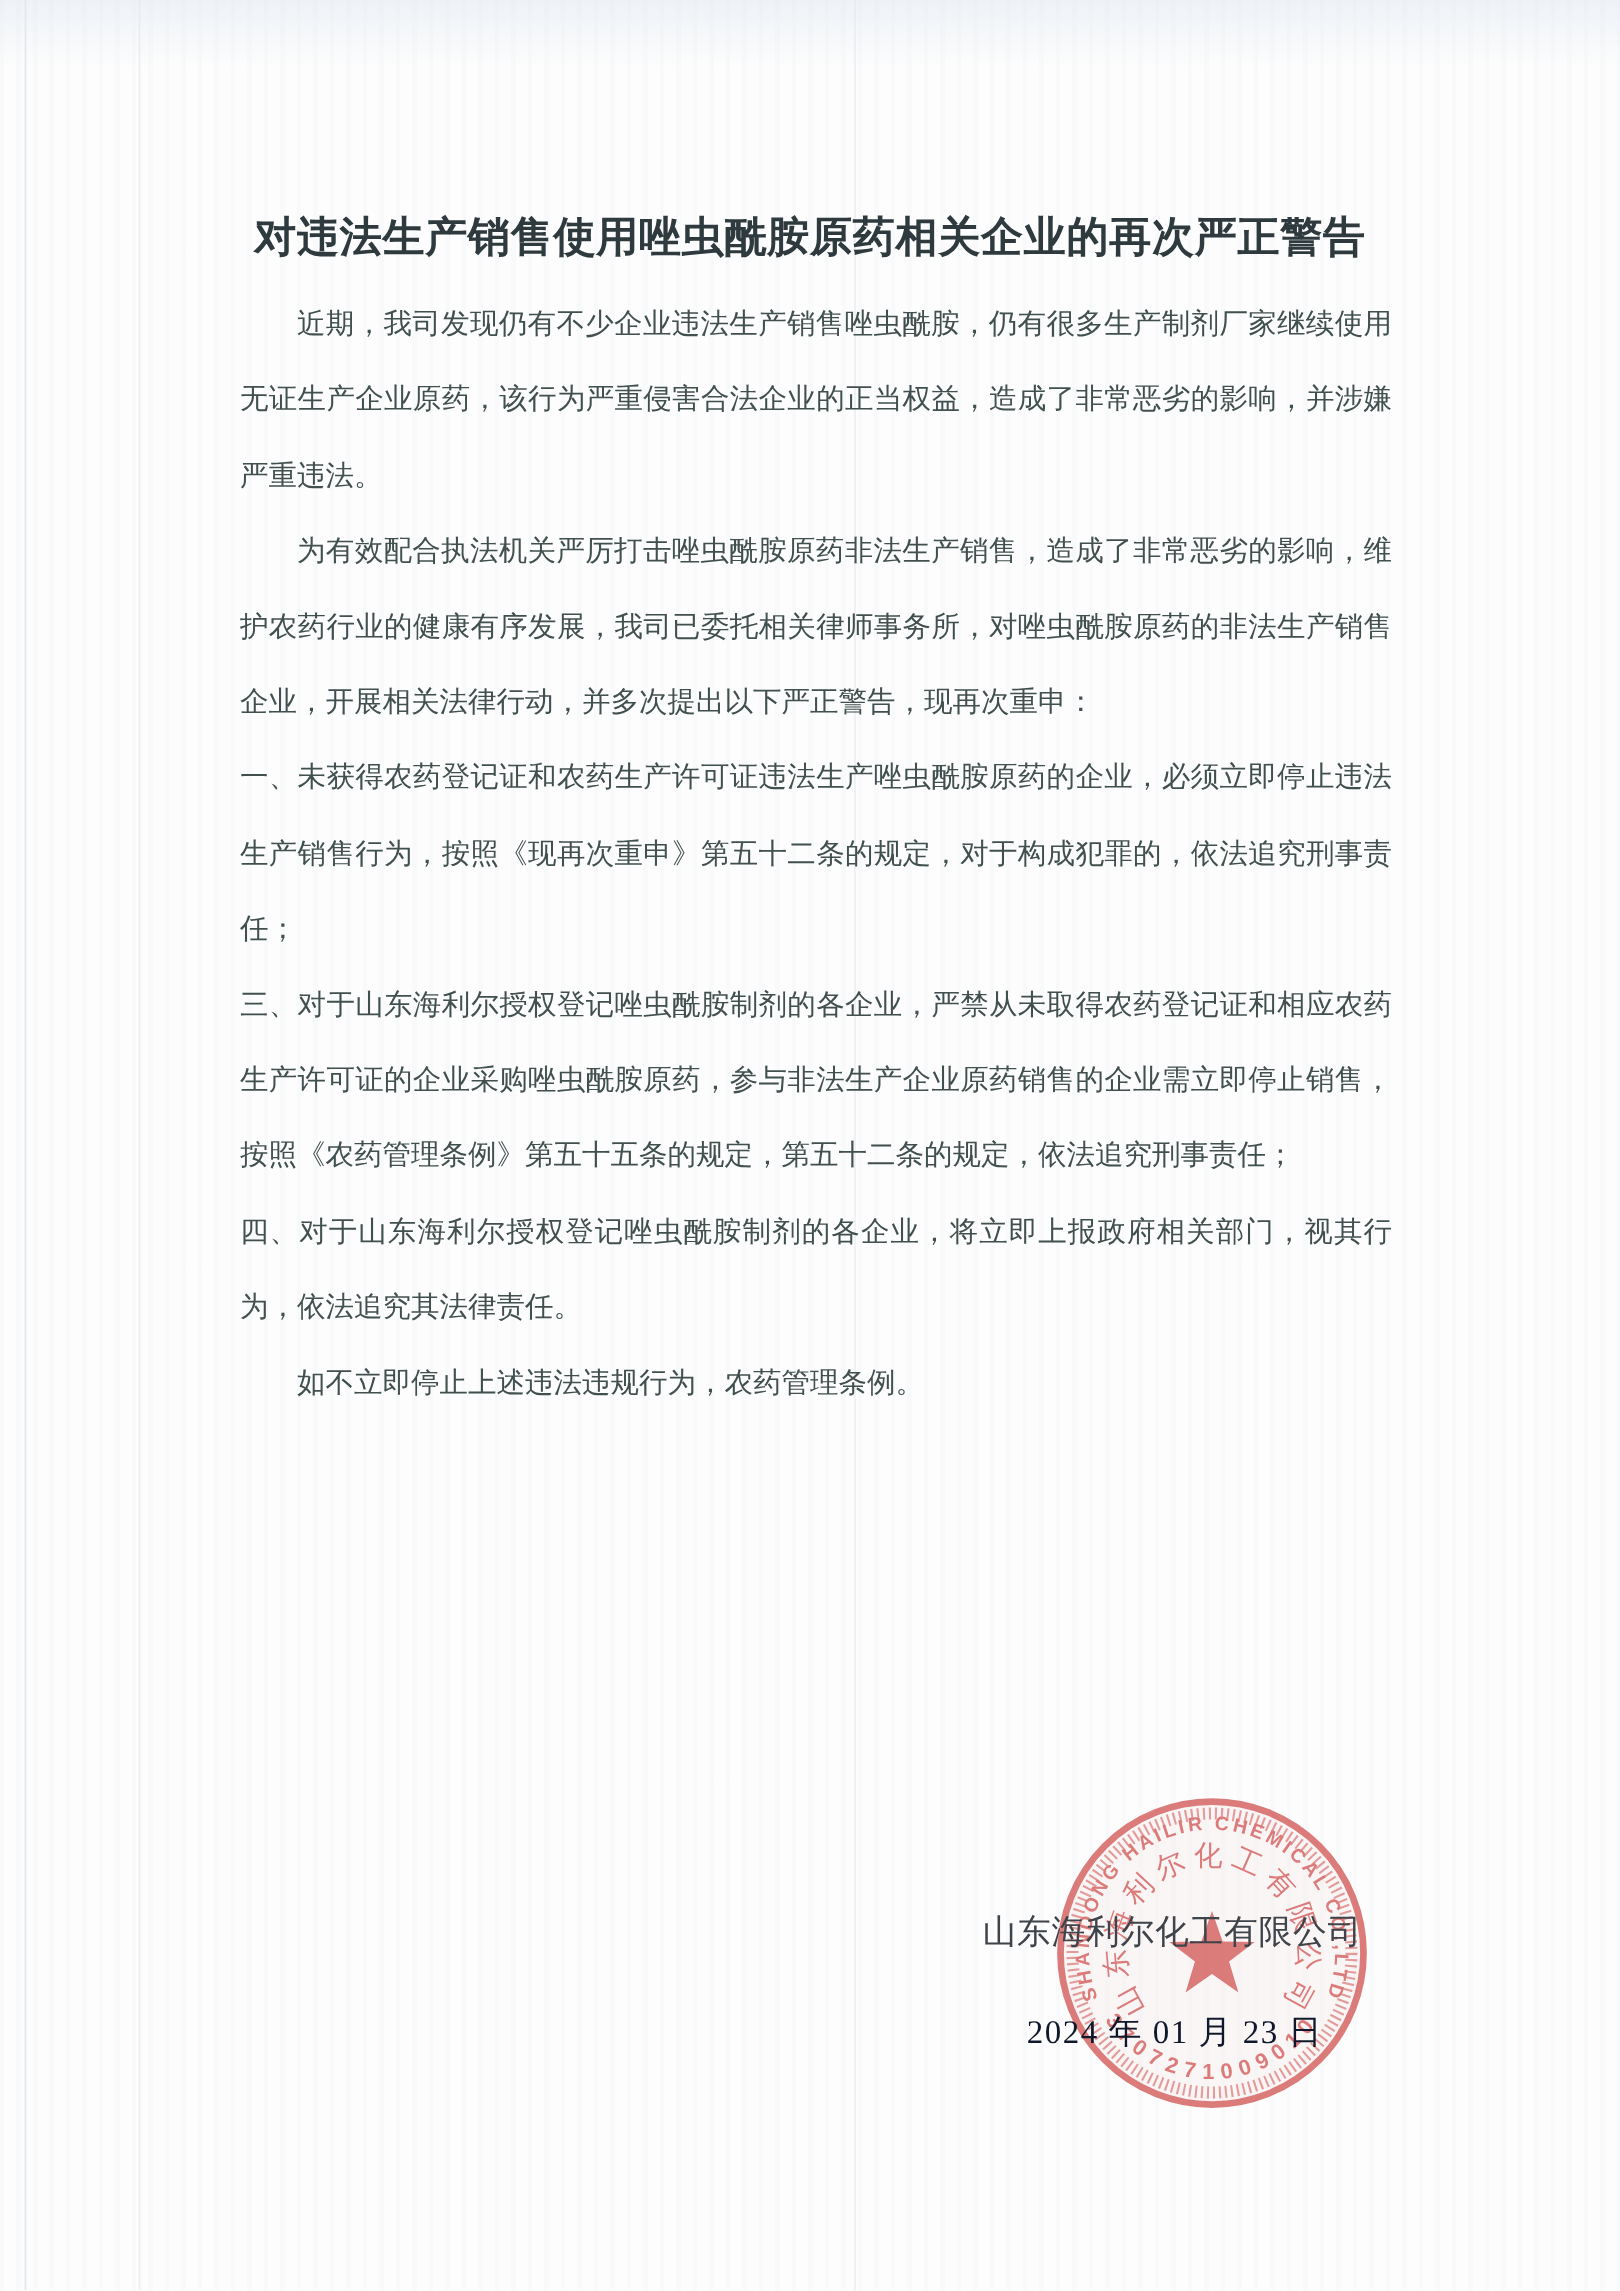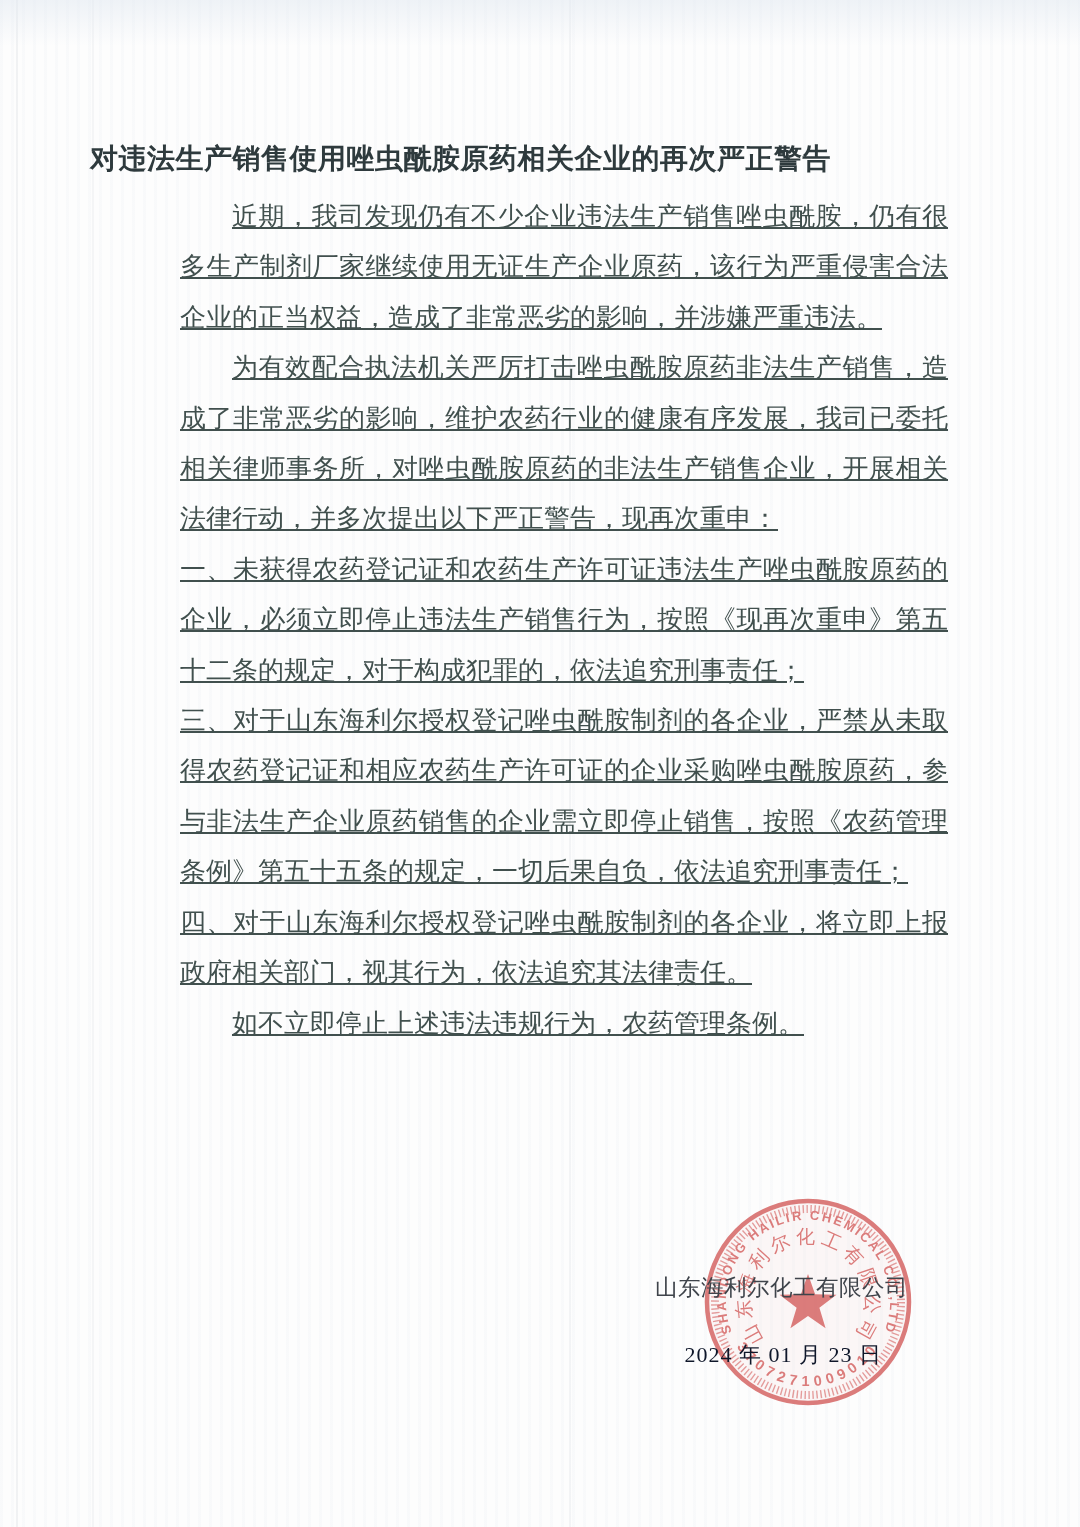--- a/index.html
+++ b/index.html
@@ -17,31 +17,31 @@
     background:
       linear-gradient(180deg, rgba(226,233,241,.55) 0%, rgba(226,233,241,0) 46px),
       linear-gradient(90deg, rgba(0,0,0,0) 16px, rgba(170,178,188,.30) 17px, rgba(0,0,0,0) 18px),
       linear-gradient(90deg, rgba(0,0,0,0) 92px, rgba(190,196,204,.28) 93px, rgba(0,0,0,0) 94px),
       linear-gradient(90deg, rgba(0,0,0,0) 569px, rgba(185,192,202,.30) 570px, rgba(0,0,0,0) 571px),
       repeating-linear-gradient(90deg, rgba(222,228,236,.14) 0 3px, rgba(255,255,255,0) 3px 11px);
   }
 
   .doc-title{
     position:absolute;top:139px;left:90px;width:900px;
-    text-align:left;
+    text-align:center;
     font-size:28px;font-weight:bold;letter-spacing:.5px;
     color:#2e3a3d;
     line-height:40px;
   }
 
   .doc-body{
-    position:absolute;top:192px;left:180px;width:768px;
-    font-size:26px;line-height:50.4px;
+    position:absolute;top:192px;left:160px;width:768px;
+    font-size:19px;line-height:50.4px;
     color:#41504e;
-    text-align:justify;text-justify:inter-character;text-decoration:underline;
+    text-align:justify;text-justify:inter-character;
   }
   .doc-body p{margin:0;padding:0;}
   .doc-body p.indent{text-indent:2em;}
 
   .signature-company{
     position:absolute;top:1272px;left:0;width:908px;
     text-align:right;font-size:22.5px;color:#3f444b;
     letter-spacing:.5px;z-index:3;
   }
   .signature-date{
@@ -63,21 +63,21 @@
 <div class="page">
 
   <div class="streaks"></div>
 
   <div class="doc-title">对违法生产销售使用唑虫酰胺原药相关企业的再次严正警告</div>
 
   <div class="doc-body">
       <p class="indent">近期，我司发现仍有不少企业违法生产销售唑虫酰胺，仍有很多生产制剂厂家继续使用无证生产企业原药，该行为严重侵害合法企业的正当权益，造成了非常恶劣的影响，并涉嫌严重违法。</p>
       <p class="indent">为有效配合执法机关严厉打击唑虫酰胺原药非法生产销售，造成了非常恶劣的影响，维护农药行业的健康有序发展，我司已委托相关律师事务所，对唑虫酰胺原药的非法生产销售企业，开展相关法律行动，并多次提出以下严正警告，现再次重申：</p>
       <p>一、未获得农药登记证和农药生产许可证违法生产唑虫酰胺原药的企业，必须立即停止违法生产销售行为，按照《现再次重申》第五十二条的规定，对于构成犯罪的，依法追究刑事责任；</p>
-      <p>三、对于山东海利尔授权登记唑虫酰胺制剂的各企业，严禁从未取得农药登记证和相应农药生产许可证的企业采购唑虫酰胺原药，参与非法生产企业原药销售的企业需立即停止销售，按照《农药管理条例》第五十五条的规定，一切后果自负，依法追究刑事责任；</p>
+      <p>三、对于山东海利尔授权登记唑虫酰胺制剂的各企业，严禁从未取得农药登记证和相应农药生产许可证的企业采购唑虫酰胺原药，参与非法生产企业原药销售的企业需立即停止销售，按照《农药管理条例》第五十五条的规定，第五十二条的规定，依法追究刑事责任；</p>
       <p>四、对于山东海利尔授权登记唑虫酰胺制剂的各企业，将立即上报政府相关部门，视其行为，依法追究其法律责任。</p>
       <p class="indent">如不立即停止上述违法违规行为，农药管理条例。</p>
     </div>
 
   <div class="seal">
     <svg viewBox="0 0 212 212" xmlns="http://www.w3.org/2000/svg">
       <g fill="none" stroke="#d4605f">
         <circle cx="106" cy="106" r="101" stroke-width="4.5"></circle>
         <circle cx="106" cy="106" r="93" stroke-width="8" stroke-dasharray="1.4 2.6" opacity=".75"></circle>
         <circle cx="106" cy="106" r="99" fill="rgba(228,120,115,0.06)" stroke="none"></circle>

